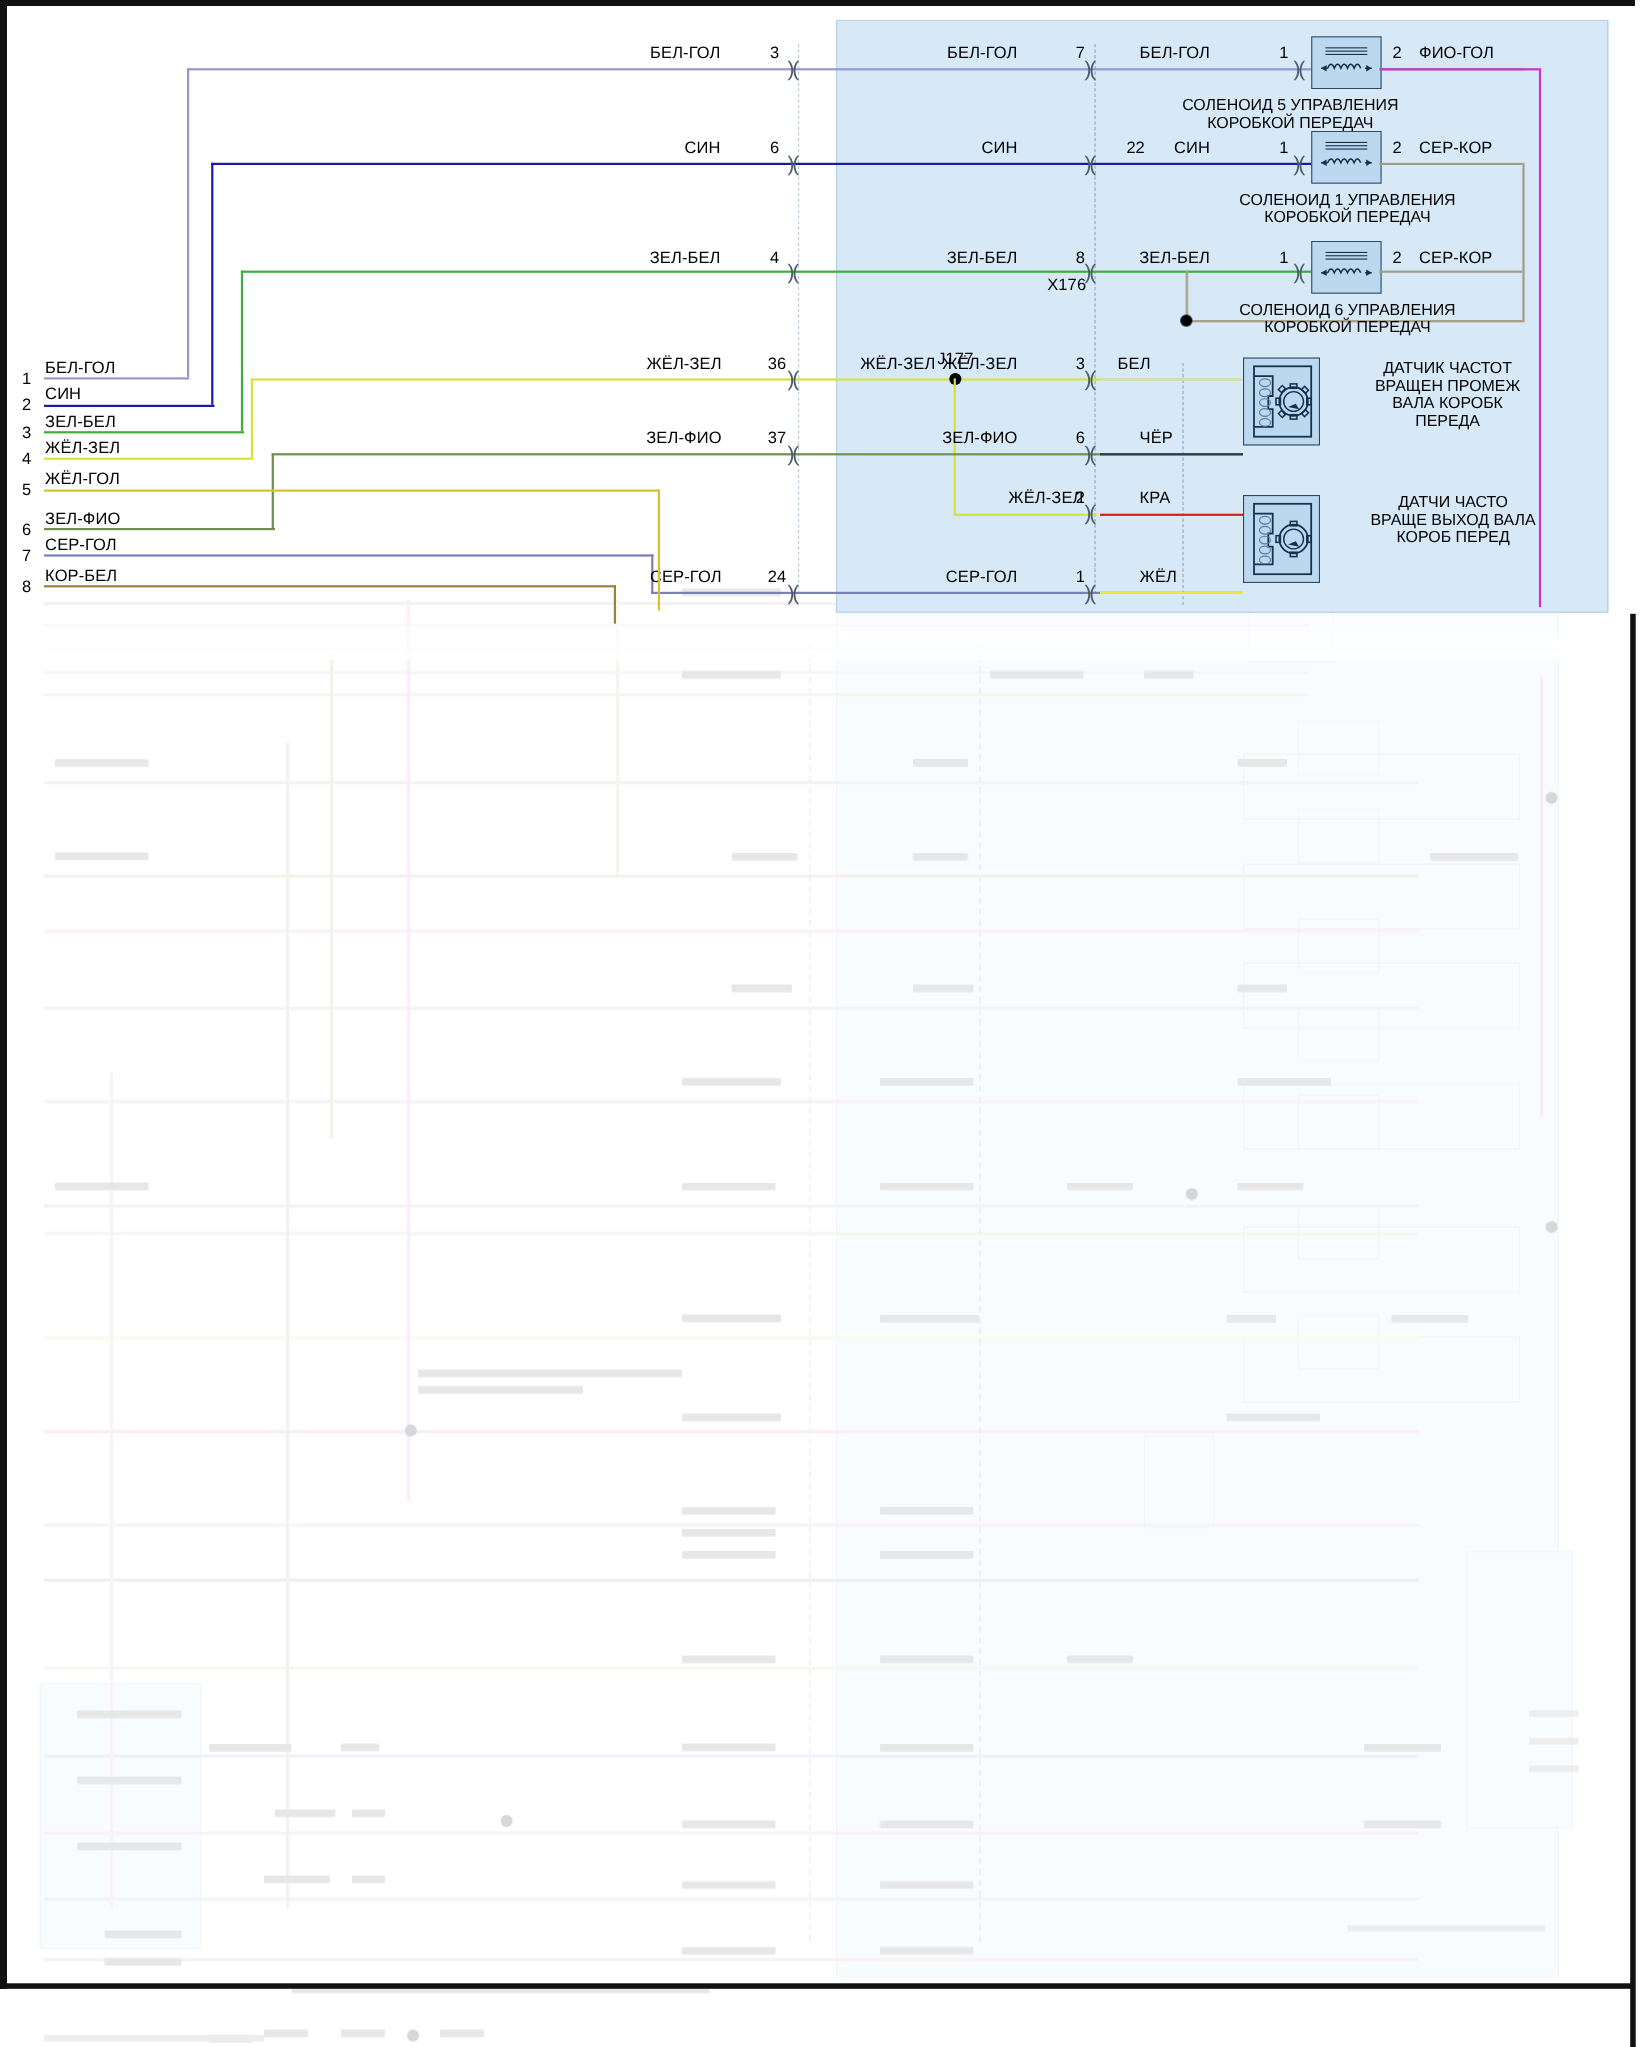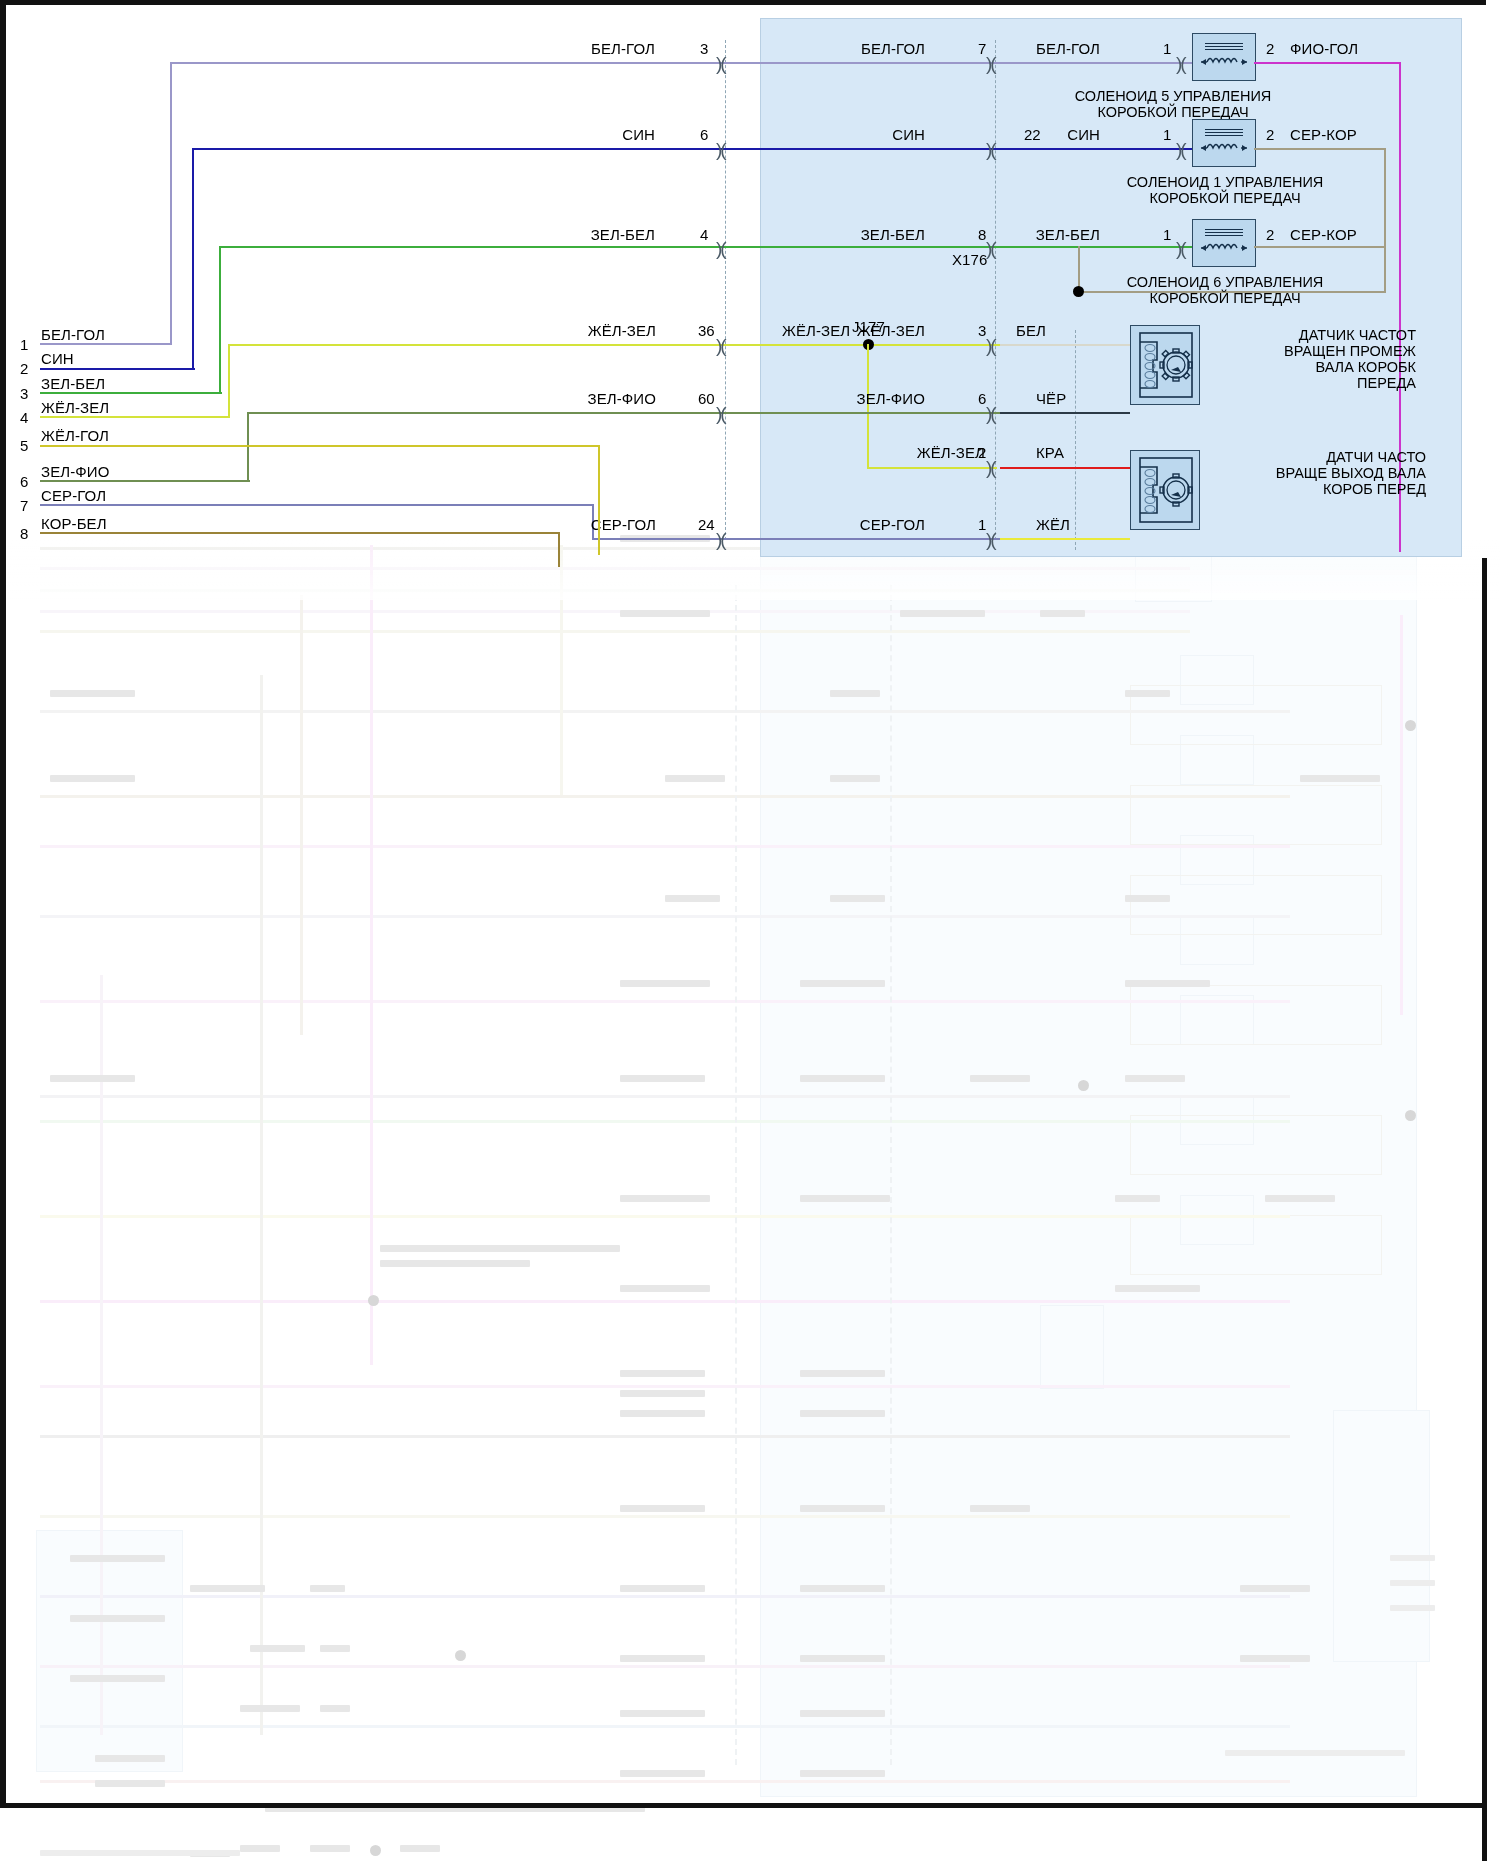--- a/index.html
+++ b/index.html
@@ -16,21 +16,21 @@
   .module-box{position:absolute;background:#d7e8f7;border:1px solid #b8cfe3;}
 
   .wire{position:absolute;}
   .h{height:0;border-top-style:solid;}
   .v{width:0;border-left-style:solid;}
 
   .lbl{position:absolute;font-size:15px;color:#000;white-space:nowrap;letter-spacing:0.1px;}
   .lbl.r{text-align:right;}
   .pin{position:absolute;font-size:15px;color:#000;}
   .desc{position:absolute;font-size:14.5px;line-height:16px;color:#000;white-space:pre-line;text-align:center;}
-  .desc.left{text-align:right;}
+  .desc.left{text-align:center;}
 
   
   .dash{position:absolute;width:0;border-left:1.5px dashed #8fa6b5;}
 
   
   .conn{position:absolute;font-size:19px;color:#4b5a66;letter-spacing:-2px;}
 
   
   .solenoid{position:absolute;width:62px;height:46px;background:#bcd8ee;border:1.4px solid #2d4a63;}
   .sol-lines{position:absolute;left:12px;top:9px;width:38px;height:8px;}
@@ -363,21 +363,21 @@
   <div class="desc left" style="left:1216px;top:327px;width:200px;">ДАТЧИК ЧАСТОТ
 ВРАЩЕН ПРОМЕЖ
 ВАЛА КОРОБК
 ПЕРЕДА</div>
 
   <div class="wire h" style="left:247px;top:412px;width:883px;border-top:2.2px solid #6f8f52;"></div>
   <div class="wire v" style="left:247px;top:412px;height:68px;border-left:2.2px solid #6f8f52;"></div>
   <div class="wire h" style="left:40px;top:480px;width:210px;border-top:2.2px solid #6f8f52;"></div>
 
   <div class="lbl r" style="left:548px;top:390px;width:108px;">ЗЕЛ-ФИО</div>
-  <div class="pin" style="left:698px;top:390px;">60</div>
+  <div class="pin" style="left:698px;top:390px;">37</div>
   <div class="conn" style="left:716px;top:403px;">)(</div>
 
   <div class="lbl r" style="left:825px;top:390px;width:100px;">ЗЕЛ-ФИО</div>
   <div class="pin" style="left:978px;top:390px;">6</div>
   <div class="conn" style="left:986px;top:403px;">)(</div>
 
   <div class="lbl" style="left:1036px;top:390px;">ЧЁР</div>
   <div class="wire h" style="left:1000px;top:412px;width:130px;border-top:2.4px solid #2b3a46;"></div>
 
   <div class="lbl r" style="left:885px;top:444px;width:100px;">ЖЁЛ-ЗЕЛ</div>

